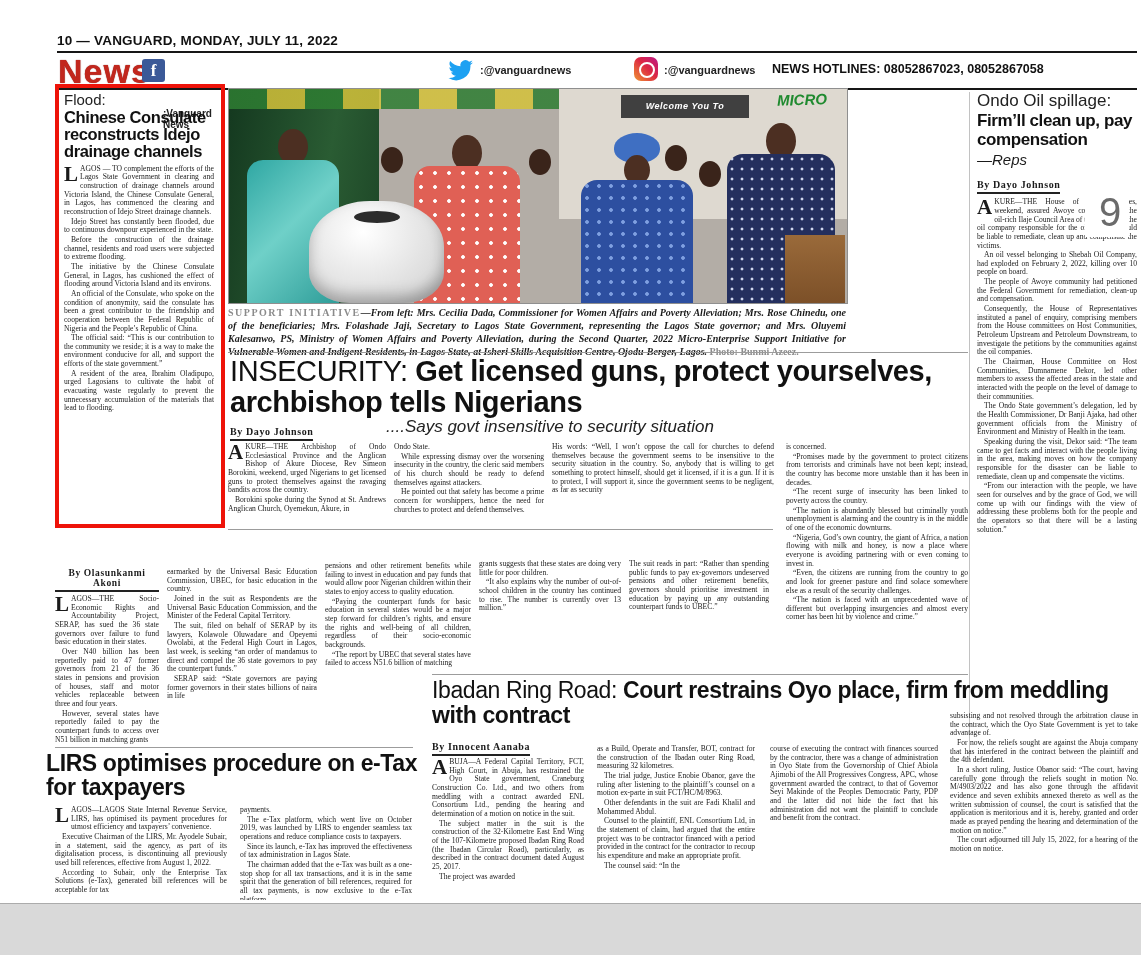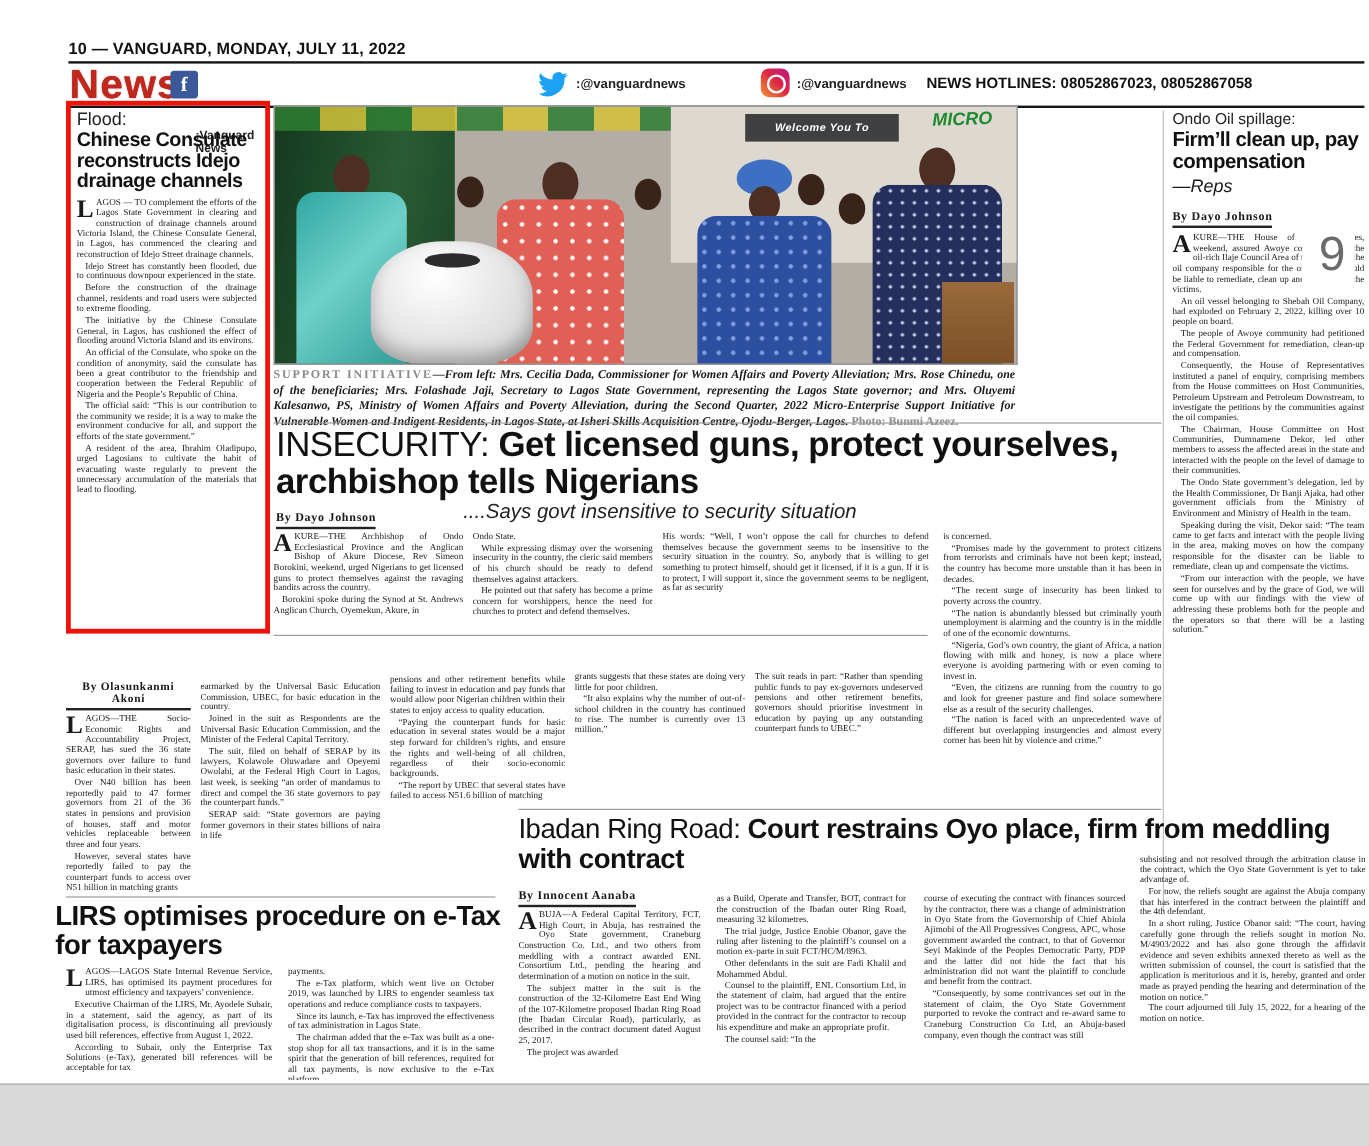--- a/index.html
+++ b/index.html
@@ -158,21 +158,21 @@
       <p>“Promises made by the government to protect citizens from terrorists and criminals have not been kept; instead, the country has become more unstable than it has been in decades.</p>
       <p>“The recent surge of insecurity has been linked to poverty across the country.</p>
       <p>“The nation is abundantly blessed but criminally youth unemployment is alarming and the country is in the middle of one of the economic downturns.</p>
       <p>“Nigeria, God’s own country, the giant of Africa, a nation flowing with milk and honey, is now a place where everyone is avoiding partnering with or even coming to invest in.</p>
       <p>“Even, the citizens are running from the country to go and look for greener pasture and find solace somewhere else as a result of the security challenges.</p>
       <p>“The nation is faced with an unprecedented wave of different but overlapping insurgencies and almost every corner has been hit by violence and crime.”</p>
     </div>
 
   <div class="abs vrule" style="left:969px;top:92px;height:668px;"></div>
   <div class="abs" style="left:977px;top:92px;width:160px;">
-    <div class="kicker" style="font-size:13px;">Ondo Oil spillage:</div>
+    <div class="kicker" style="font-size:17px;">Ondo Oil spillage:</div>
     <div class="headline" style="font-size:17px;line-height:1.1;margin-top:2px;">Firm’ll clean up, pay compensation</div>
     <div style="font-family:'Liberation Sans',sans-serif;font-style:italic;font-size:15px;margin:2px 0 6px 0;">—Reps</div>
     <div style="margin-bottom:4px;"><span class="byline">By Dayo Johnson</span></div>
     <div class="body colcut" style="height:508px;">
         <p><span class="dropcap">A</span>KURE—THE House of Representatives, weekend, assured Awoye community, in the oil-rich Ilaje Council Area of the State, that the oil company responsible for the oil spillage would be liable to remediate, clean up and compensate the victims.</p>
         <p>An oil vessel belonging to Shebah Oil Company, had exploded on February 2, 2022, killing over 10 people on board.</p>
         <p>The people of Awoye community had petitioned the Federal Government for remediation, clean-up and compensation.</p>
         <p>Consequently, the House of Representatives instituted a panel of enquiry, comprising members from the House committees on Host Communities, Petroleum Upstream and Petroleum Downstream, to investigate the petitions by the communities against the oil companies.</p>
         <p>The Chairman, House Committee on Host Communities, Dumnamene Dekor, led other members to assess the affected areas in the state and interacted with the people on the level of damage to their communities.</p>
         <p>The Ondo State government’s delegation, led by the Health Commissioner, Dr Banji Ajaka, had other government officials from the Ministry of Environment and Ministry of Health in the team.</p>
@@ -238,21 +238,20 @@
     </div>
   <div class="abs body colcut" style="left:597px;top:745px;width:158px;height:152px;">
       <p>as a Build, Operate and Transfer, BOT, contract for the construction of the Ibadan outer Ring Road, measuring 32 kilometres.</p>
       <p>The trial judge, Justice Enobie Obanor, gave the ruling after listening to the plaintiff’s counsel on a motion ex-parte in suit FCT/HC/M/8963.</p>
       <p>Other defendants in the suit are Fadi Khalil and Mohammed Abdul.</p>
       <p>Counsel to the plaintiff, ENL Consortium Ltd, in the statement of claim, had argued that the entire project was to be contractor financed with a period provided in the contract for the contractor to recoup his expenditure and make an appropriate profit.</p>
       <p>The counsel said: “In the</p>
     </div>
   <div class="abs body colcut" style="left:770px;top:745px;width:168px;height:152px;">
       <p>course of executing the contract with finances sourced by the contractor, there was a change of administration in Oyo State from the Governorship of Chief Abiola Ajimobi of the All Progressives Congress, APC, whose government awarded the contract, to that of Governor Seyi Makinde of the Peoples Democratic Party, PDP and the latter did not hide the fact that his administration did not want the plaintiff to conclude and benefit from the contract.</p>
-      <p>“Consequently, by some contrivances set out in the statement of claim, the Oyo State Government purported to revoke the contract and re-award same to Craneburg Construction Co Ltd, an Abuja-based company, even though the contract was still</p>
     </div>
   <div class="abs body colcut" style="left:950px;top:712px;width:188px;height:185px;">
       <p>subsisting and not resolved through the arbitration clause in the contract, which the Oyo State Government is yet to take advantage of.</p>
       <p>For now, the reliefs sought are against the Abuja company that has interfered in the contract between the plaintiff and the 4th defendant.</p>
       <p>In a short ruling, Justice Obanor said: “The court, having carefully gone through the reliefs sought in motion No. M/4903/2022 and has also gone through the affidavit evidence and seven exhibits annexed thereto as well as the written submission of counsel, the court is satisfied that the application is meritorious and it is, hereby, granted and order made as prayed pending the hearing and determination of the motion on notice.”</p>
       <p>The court adjourned till July 15, 2022, for a hearing of the motion on notice.</p>
     </div>
 
   <div class="abs footer-strip"></div>
 </div>

